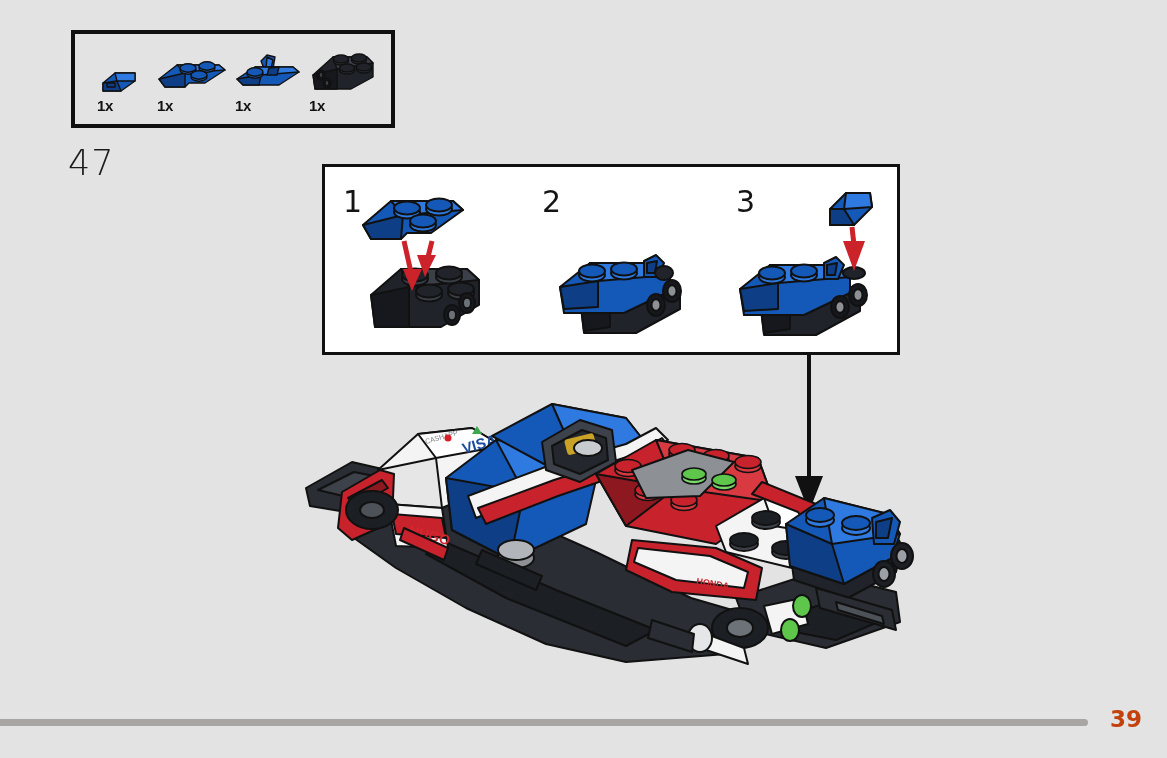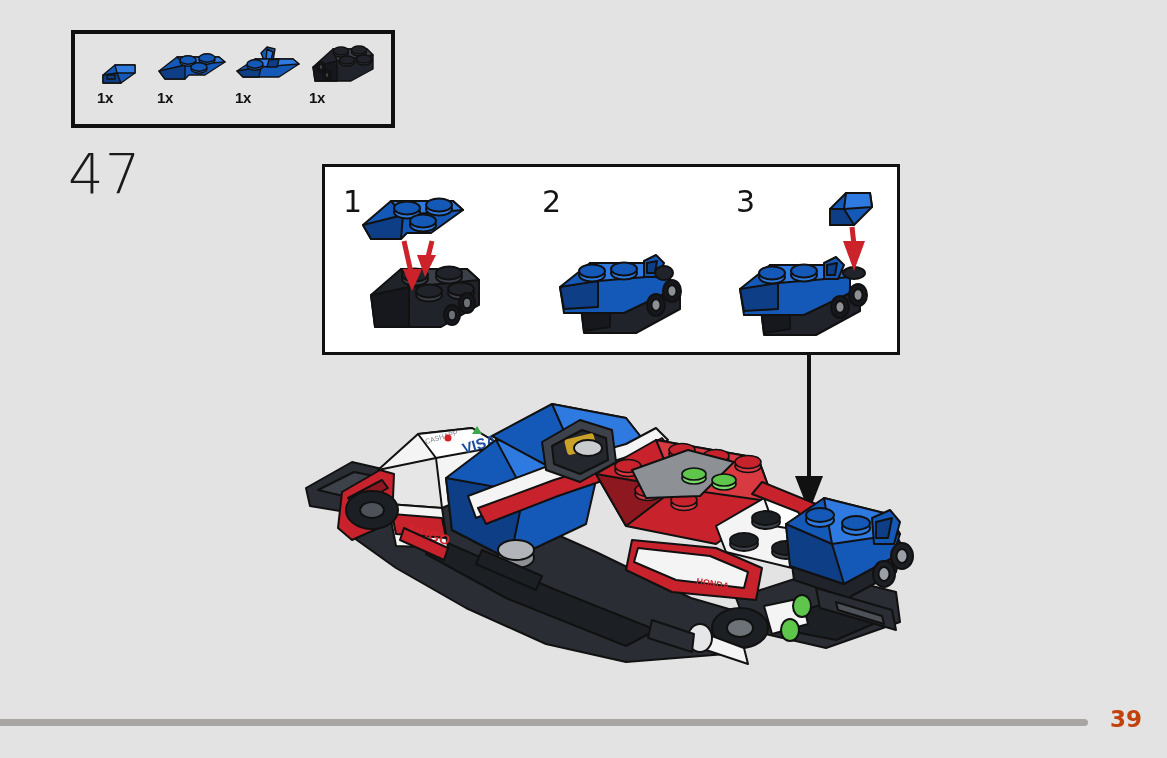--- a/index.html
+++ b/index.html
@@ -28,21 +28,21 @@
     height: 98px;
     background: #e3e3e3;
     border: 4px solid #101010;
     box-sizing: border-box;
   }
   .parts-row {
     position: absolute;
     inset: 0;
     display: flex;
     align-items: flex-end;
-    padding: 0 12px 16px 16px;
+    padding: 0 12px 8px 16px;
     box-sizing: border-box;
     border-radius: 28px;
   }
   .part-cell {
     flex: 1 1 0;
     display: flex;
     flex-direction: column;
     align-items: flex-start;
     justify-content: flex-end;
     height: 100%;
@@ -62,21 +62,21 @@
     letter-spacing: -0.3px;
     margin-top: 2px;
     padding-left: 6px;
   }
 
   
   #step-number {
     position: absolute;
     left: 68px;
     top: 146px;
-    font-size: 56px;
+    font-size: 35px;
     font-weight: 300;
     color: #1a1a1a;
     letter-spacing: 1px;
     line-height: 1;
     font-family: "DejaVu Sans", sans-serif;
   }
 
   
   #substep-panel {
     position: absolute;

